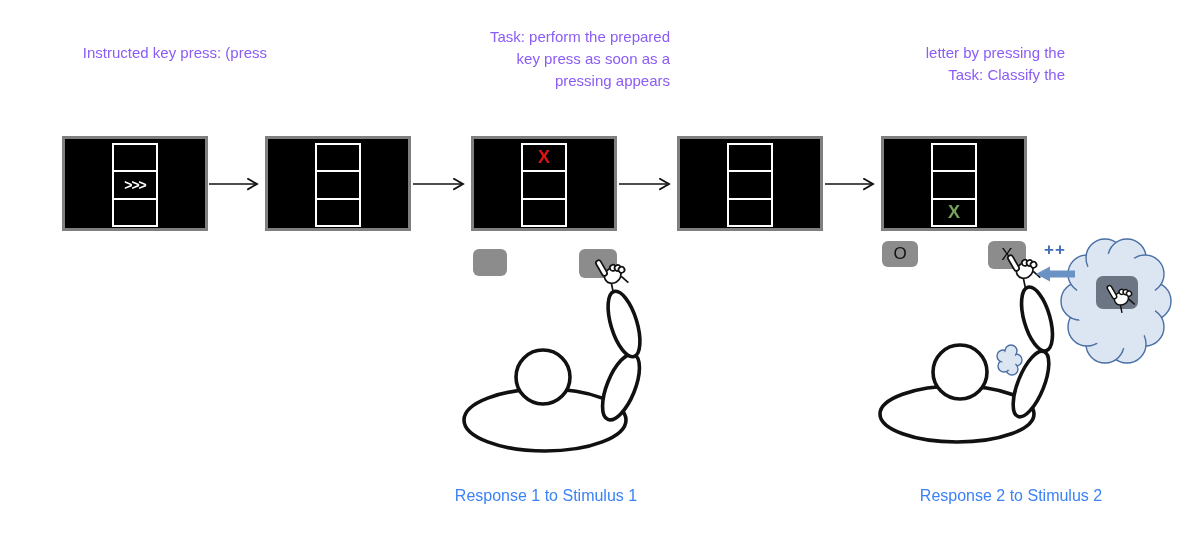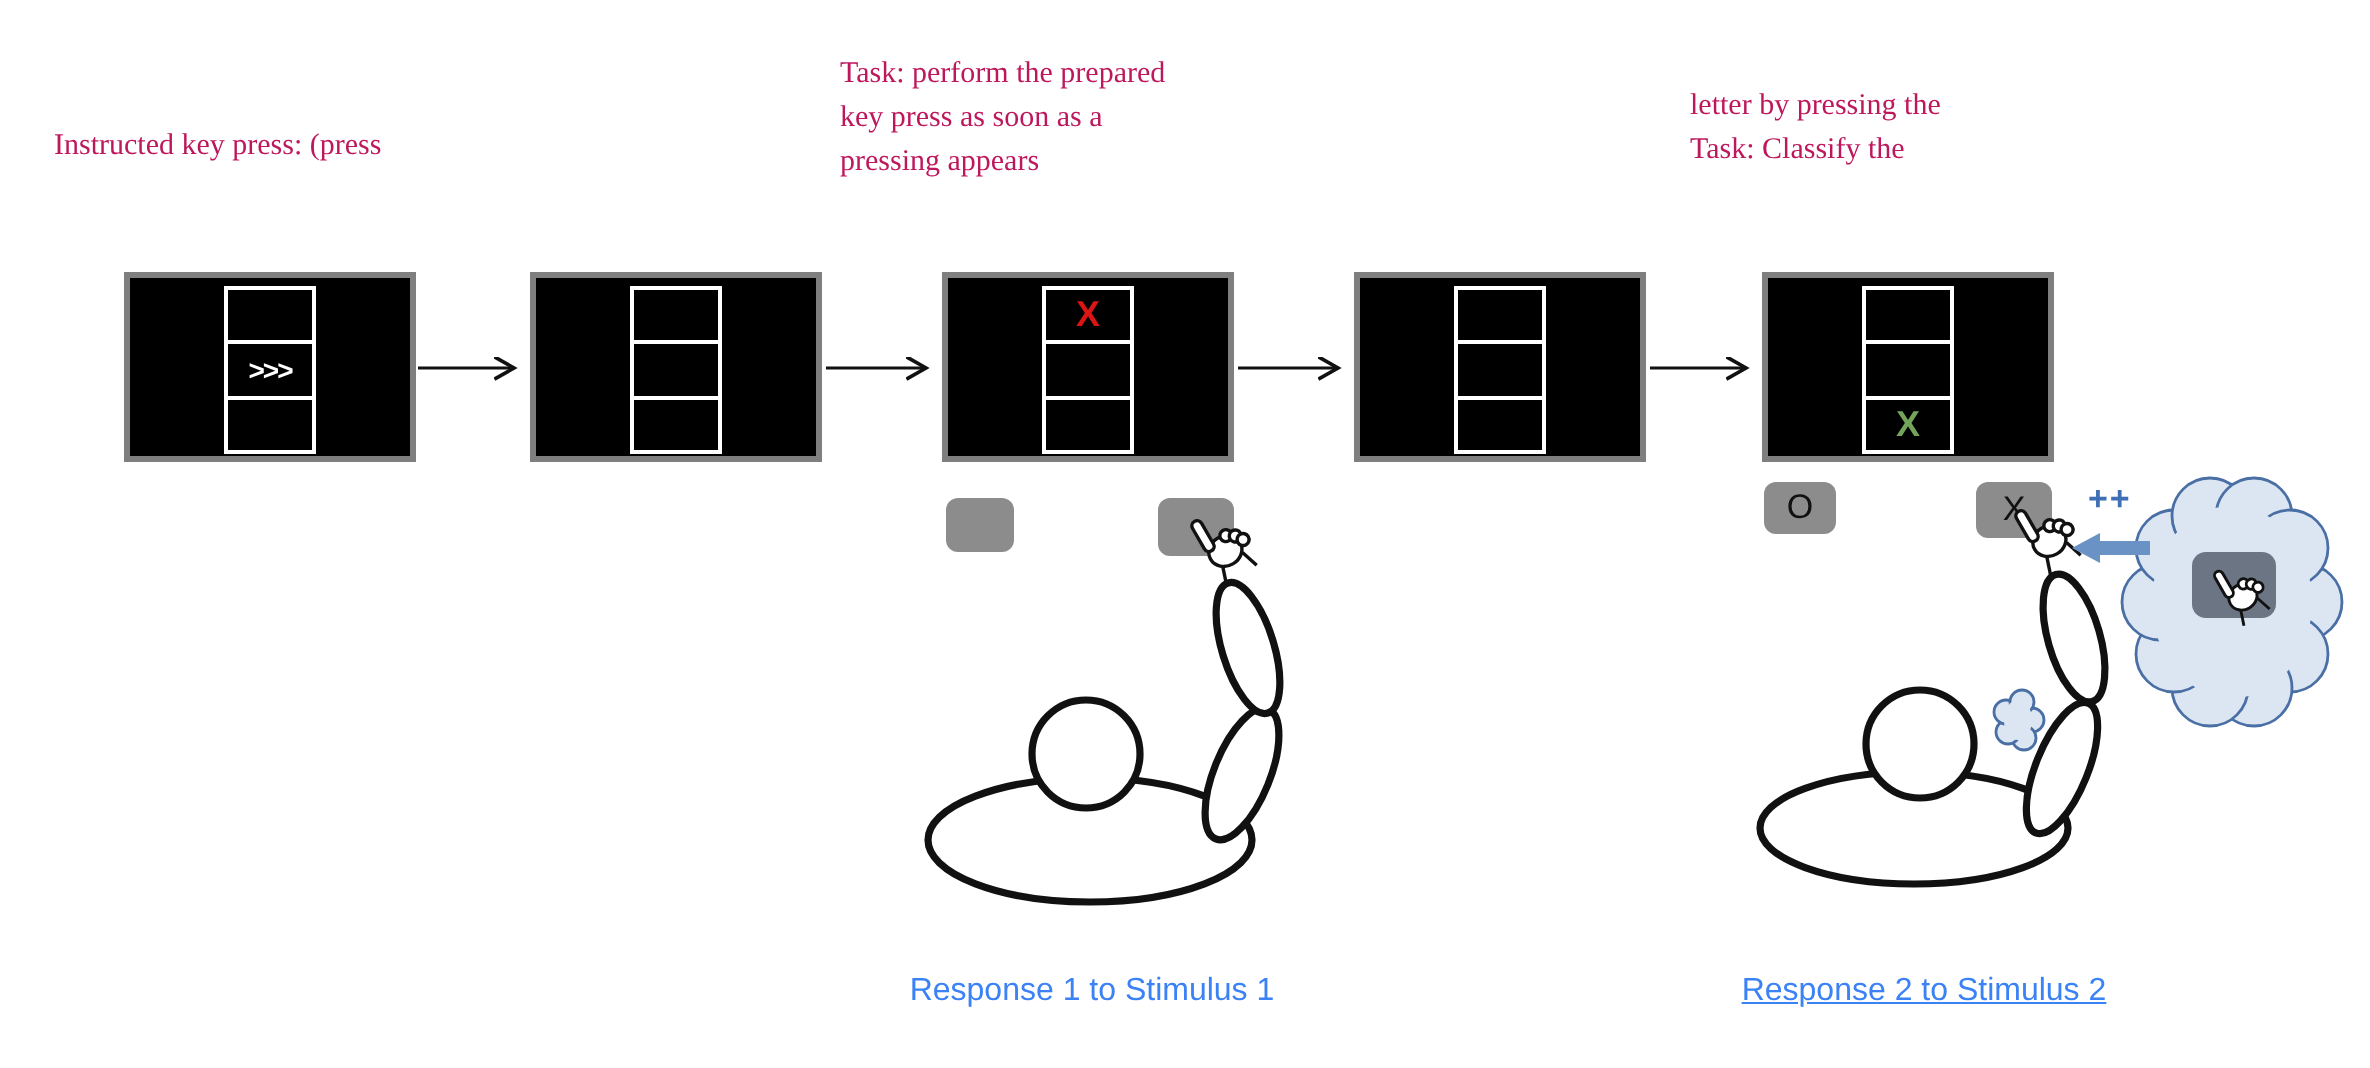--- a/index.html
+++ b/index.html
@@ -1,19 +1,19 @@
 <!DOCTYPE html>
 <html><head>
 <meta charset="utf-8">
 <style>
   html,body{margin:0;padding:0;background:#fff;}
   .canvas{position:relative;width:1185px;height:534px;background:#ffffff;
           font-family:"Liberation Sans",sans-serif;color:#000;overflow:hidden;}
 
-  .caption{position:absolute;text-align:left;font-size:15px;line-height:22px;color:#be185d;font-family:Liberation Serif, serif;}
+  .caption{position:absolute;text-align:right;font-size:15px;line-height:22px;color:#8b5cf6;}
   .footer{position:absolute;text-align:center;font-size:16px;color:#3b82f6;}
 
   .screen{position:absolute;width:140px;height:89px;background:#000;
           border:3px solid #7f7f7f;display:flex;justify-content:center;}
   .stimcol{margin-top:4px;width:46px;height:84px;box-sizing:border-box;
            border:2px solid #fff;display:flex;flex-direction:column;}
   .stimcell{flex:1;display:flex;align-items:center;justify-content:center;}
   .stimcell + .stimcell{border-top:2px solid #fff;}
   .s-arrow{color:#ffffff;font-weight:bold;font-size:14px;letter-spacing:-1px;}
   .s-red{color:#dd1414;font-weight:bold;font-size:18px;}
@@ -29,21 +29,21 @@
   svg.overlay{position:absolute;left:0;top:0;z-index:5;pointer-events:none;}
   .fig{fill:#fff;stroke:#111;stroke-width:3.6;}
   .cloudbump{fill:#dce6f3;stroke:#4a6fa5;stroke-width:1.4;}
   .cloudcover{fill:#dce6f3;stroke:none;}
 </style>
 </head>
 <body>
 
 <div class="canvas">
 
-  <div class="caption" style="left:27px;top:42px;width:240px;margin-top:20px;">
+  <div class="caption" style="left:27px;top:42px;width:240px;">
     <div>Instructed key press: (press</div>
   </div>
   <div class="caption" style="left:420px;top:26px;width:250px;">
     <div>Task: perform the prepared</div>
     <div>key press as soon as a</div>
     <div>pressing appears</div>
   </div>
   <div class="caption" style="left:845px;top:42px;width:220px;">
     <div>letter by pressing the</div>
     <div>Task: Classify the</div>
@@ -124,21 +124,21 @@
   <div class="key" style="left:882px;top:241px;width:36px;height:26px;">
       <span>O</span>
     </div>
   <div class="key" style="left:988px;top:241px;width:38px;height:28px;">
       <span>X</span>
     </div>
 
   <div class="plus">++</div>
 
   <div class="footer" style="left:431px;top:487px;width:230px;">Response 1 to Stimulus 1</div>
-  <div class="footer" style="left:847px;top:487px;width:230px;text-decoration:underline;">Response 2 to Stimulus 2</div>
+  <div class="footer" style="left:896px;top:487px;width:230px;">Response 2 to Stimulus 2</div>
 
   <svg class="overlay" width="1185" height="534" viewBox="0 0 1185 534">
     <defs>
       <marker id="ah" markerWidth="12" markerHeight="12" refX="7" refY="4" orient="auto">
         <path d="M0,0 L7,4 L0,8" fill="none" stroke="#111" stroke-width="1.3"></path>
       </marker>
       <g id="hand">
         <ellipse cx="6" cy="19" rx="8.5" ry="7.5" fill="#fff" stroke="#111" stroke-width="1.7"></ellipse>
         <circle cx="10" cy="12.5" r="3" fill="#fff" stroke="#111" stroke-width="1.7"></circle>
         <circle cx="14" cy="15" r="3" fill="#fff" stroke="#111" stroke-width="1.7"></circle>

